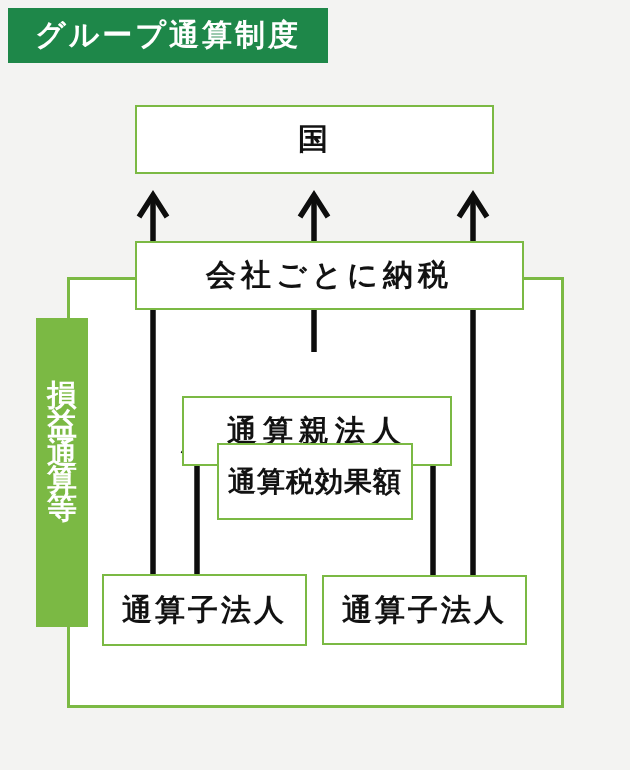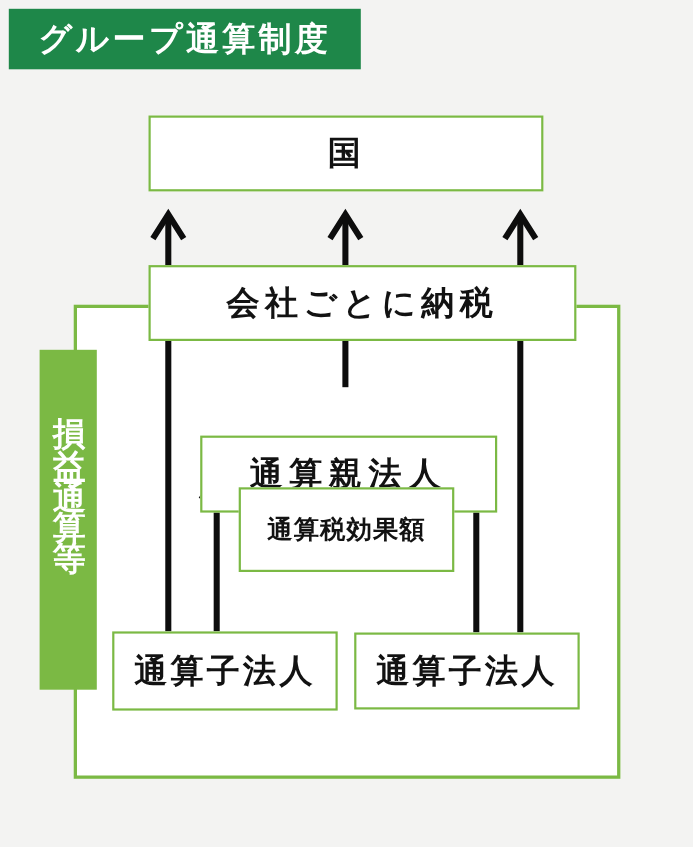--- a/index.html
+++ b/index.html
@@ -42,21 +42,21 @@
   
   .box{
     position:absolute;background:#ffffff;border:2px solid #7bb944;
     box-sizing:border-box;color:#121212;
     display:flex;align-items:center;justify-content:center;
     font-weight:bold;text-align:center;
   }
   .box-nation {left:135px;top:105px;width:359px;height:69px;font-size:30px;letter-spacing:3px;}
   .box-tax    {left:135px;top:241px;width:389px;height:69px;font-size:30px;letter-spacing:5px;}
   .box-parent {left:182px;top:352px;width:270px;height:70px;font-size:30px;letter-spacing:6px;margin-top:44px;}
-  .box-effect {left:217px;top:443px;width:196px;height:77px;font-size:23px;letter-spacing:1px;
+  .box-effect {left:217px;top:443px;width:196px;height:77px;font-size:28px;letter-spacing:1px;
                flex-direction:row;line-height:33px;}
   .box-sub-left {left:102px;top:574px;width:205px;height:72px;font-size:30px;letter-spacing:3px;}
   .box-sub-right{left:322px;top:575px;width:205px;height:70px;font-size:30px;letter-spacing:3px;}
 </style>
 </head>
 <body>
 
 <div class="page">
 
   <div class="badge">

